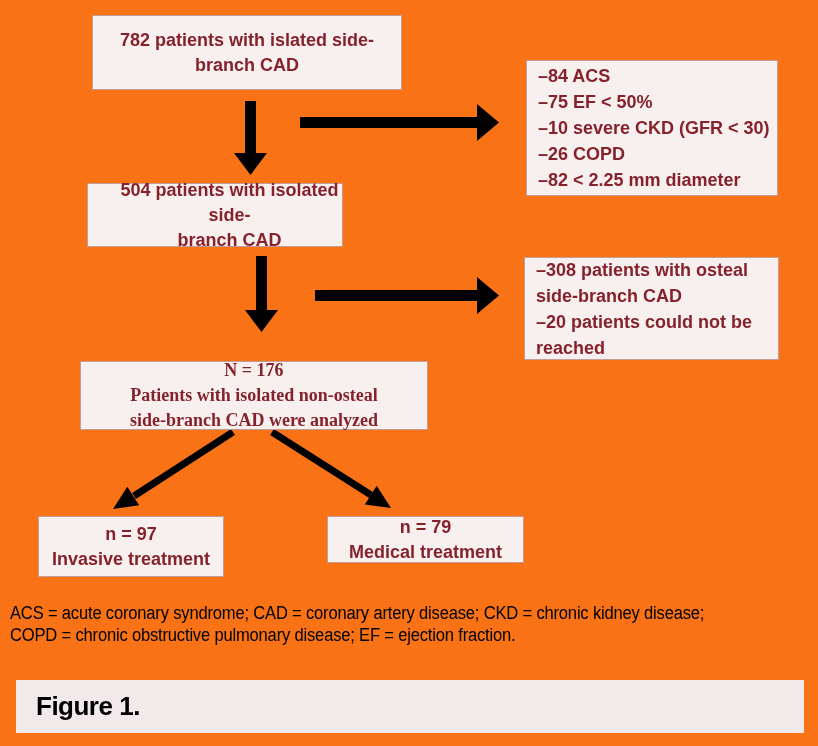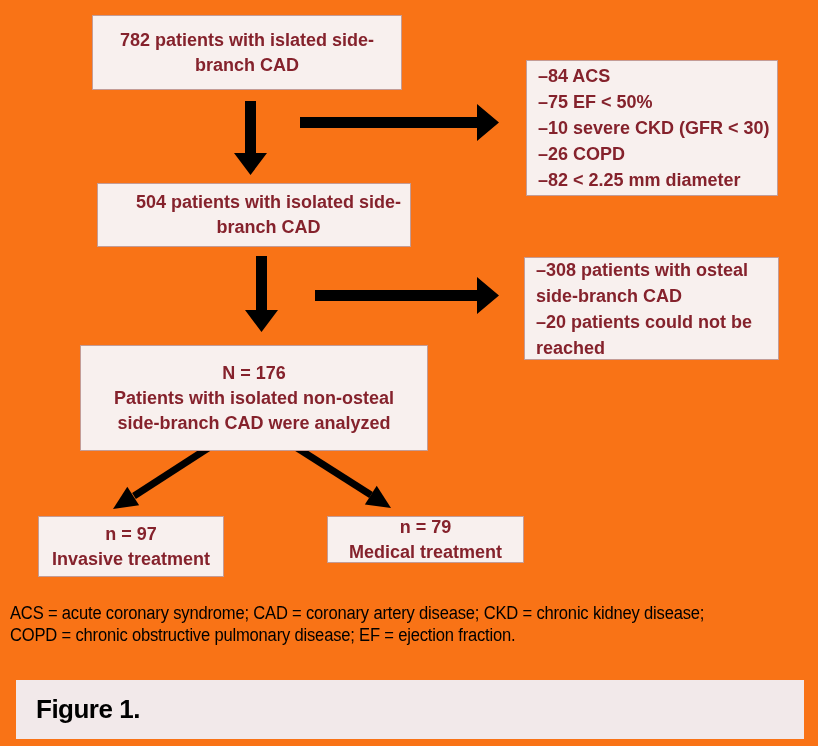--- a/index.html
+++ b/index.html
@@ -35,41 +35,41 @@
   .flow-box.excl {
     justify-content: flex-start;
     text-align: left;
     padding-left: 11px;
     padding-right: 6px;
     line-height: 26px;
     margin-left: 9px;
   }
   .box-782   { left: 92px;  top: 15px;  width: 310px; height: 75px; }
   .box-excl1 { left: 517px; top: 60px;  width: 252px; height: 136px; }
-  .box-504   { left: 97px;  top: 183px; width: 314px; height: 64px; padding-left: 29px; }
+  .box-504   { left: 87px;  top: 183px; width: 256px; height: 64px; padding-left: 29px; }
   .box-excl2 { left: 515px; top: 257px; width: 255px; height: 103px; }
-  .box-176   { left: 80px;  top: 345px; width: 348px; height: 106px; }
+  .box-176   { left: 80px;  top: 361px; width: 348px; height: 69px; font-family: Liberation Serif, serif; }
   .box-97    { left: 38px;  top: 516px; width: 186px; height: 61px; }
   .box-79    { left: 327px; top: 516px; width: 197px; height: 47px; }
   .footnote {
     position: absolute;
     left: 10px; top: 602px;
     width: 860px;
     color: #000000;
     font-size: 18px;
     line-height: 22px;
     white-space: pre-line;
     transform: scaleX(0.92);
     transform-origin: left top;
     letter-spacing: -0.2px;
   }
   .caption-bar {
     position: absolute;
     left: 16px; top: 680px;
-    width: 788px; height: 59px;
+    width: 788px; height: 53px;
     background: #f2e9ea;
     display: flex;
     align-items: center;
     padding-left: 20px;
     box-sizing: border-box;
   }
   .caption-label {
     color: #000000;
     font-weight: bold;
     font-size: 26px;

